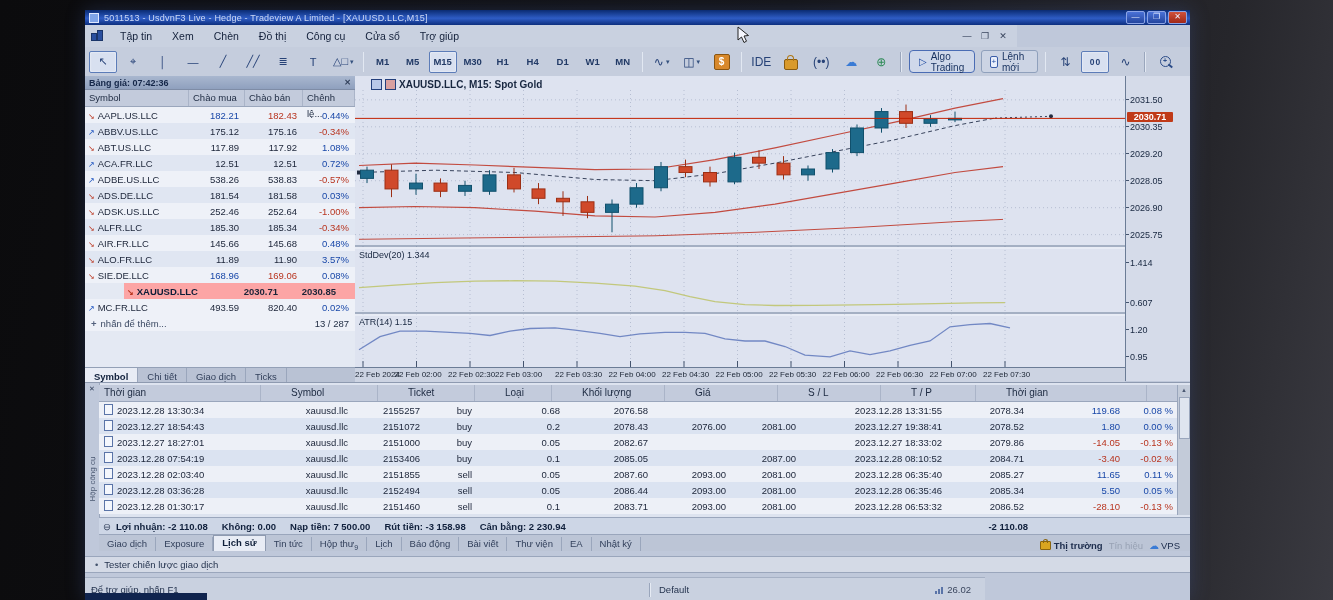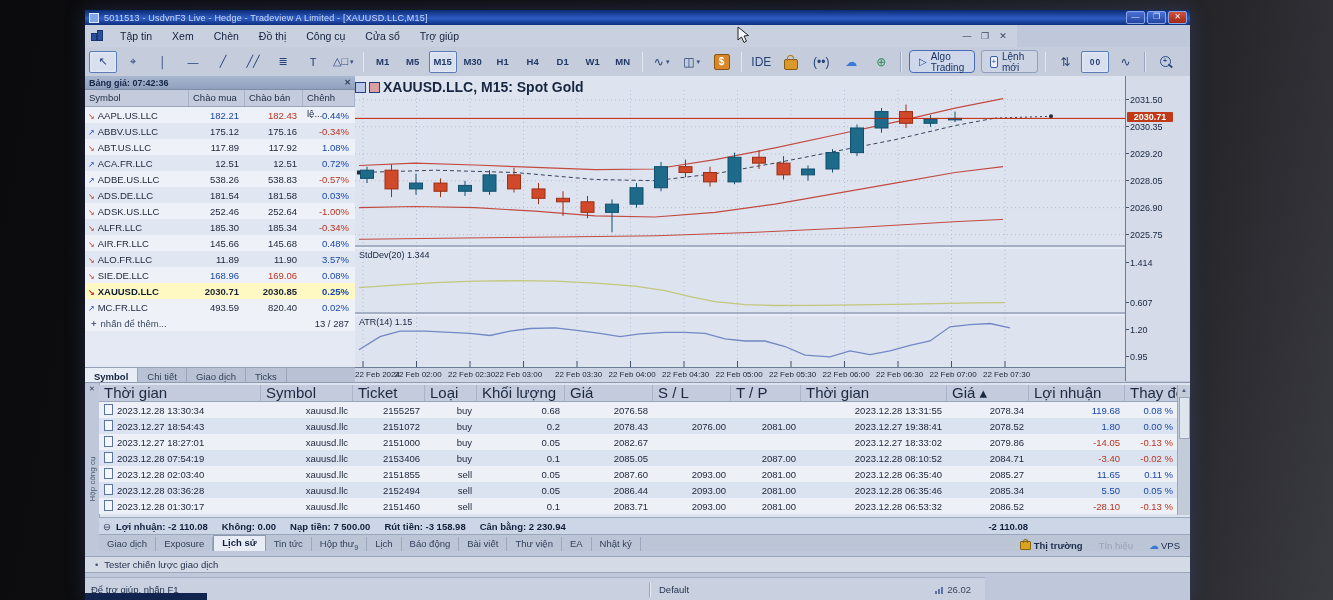--- a/index.html
+++ b/index.html
@@ -60,54 +60,54 @@
   
   .mwatch{position:absolute;left:0;top:66px;width:270px;height:309px;background:#e4e9f3;border-right:1px solid #8e9ab0;}
   .mw-title{height:13px;background:linear-gradient(180deg,#a9b7cf,#8fa0be);display:flex;align-items:center;
     font-size:9px;font-weight:bold;color:#142648;padding:0 4px;border-bottom:1px solid #7e8ca6;}
   .mw-close{margin-left:auto;font-size:8px;color:#32415c;}
   .mw-header{display:grid;grid-template-columns:104px 56px 58px 52px;height:16px;background:#c3cbdc;
     border-bottom:1px solid #9aa6bc;font-size:9.5px;color:#1c2940;align-items:center;}
   .mw-header span{padding:0 4px;border-right:1px solid #aab4c8;height:16px;line-height:16px;}
   .mw-row{display:grid;grid-template-columns:104px 56px 58px 52px;height:16px;font-size:9.5px;align-items:center;color:#1b2438;}
   .mw-row:nth-child(odd){background:#eef1f8;} .mw-row:nth-child(even){background:#e0e6f2;}
-  .mw-row.selected{background:#fef9c3;color:#0d1d38;font-weight:bold;}
+  .mw-row.selected{background:#fca5a5;color:#0d1d38;font-weight:bold;margin-left:39px;}
   .mw-sym{padding-left:3px;white-space:nowrap;overflow:hidden;}
   .mw-num{text-align:right;padding-right:6px;}
   .dir-up{color:#1d54c0;font-size:8px;margin-right:3px;} .dir-down{color:#bb3620;font-size:8px;margin-right:3px;}
   .c-blue{color:#1847a8;} .c-red{color:#b8341f;} .c-dark{color:#1b2438;}
   .mw-add{display:flex;align-items:center;height:16px;font-size:9.5px;color:#3c4a64;padding:0 6px;background:#eef1f8;}
   .mw-add .plus{margin-right:4px;color:#52607c;font-weight:bold;}
   .mw-add .count{margin-left:auto;color:#233046;}
   .mw-tabs{position:absolute;left:0;bottom:0;width:270px;height:17px;display:flex;background:#b9c2d4;
     border-top:1px solid #93a0b6;font-size:9.5px;color:#33415c;align-items:flex-end;}
   .mw-tab{padding:2px 9px;border-right:1px solid #9aa6bc;height:13px;line-height:13px;}
   .mw-tab.active{background:#e8ecf5;font-weight:bold;color:#10203c;border:1px solid #8родa;border-bottom:none;}
   
   .chart-area{position:absolute;left:270px;top:66px;width:770px;height:305px;background:#dee3f0;border:1px solid #8e9ab0;border-width:0 0 1px 0;}
-  .chart-title{position:absolute;left:0;top:3px;display:flex;align-items:center;gap:3px;
-    font-size:14px;font-weight:bold;color:#17263f;}
+  .chart-title{position:absolute;left:16px;top:3px;display:flex;align-items:center;gap:3px;
+    font-size:10px;font-weight:bold;color:#17263f;}
   .ct-ic{width:9px;height:9px;border:1px solid #24407c;background:#b9c8e8;}
   .ct-ic.r{background:#d8a0a0;}
   .time-axis{position:absolute;left:0;top:291px;width:770px;height:14px;background:#ccd3e2;border-top:1px solid #6b7c96;}
   .tx-label{position:absolute;top:2px;font-size:8px;color:#1a2433;white-space:nowrap;}
   .price-scale{position:absolute;left:1040px;top:66px;width:65px;height:305px;background:#d5dbe9;
     border-left:1px solid #6b7c96;font-size:9px;color:#17263f;}
   .ps-label{position:absolute;left:4px;white-space:nowrap;}
   .ps-label:before{content:"";position:absolute;left:-4px;top:4px;width:3px;height:1px;background:#44546e;}
   .ps-badge{position:absolute;left:1px;width:44px;background:#c03a18;color:#fff;font-weight:bold;
     text-align:center;border-radius:1px;padding:0 1px;font-size:9px;}
   
   .bottom-panel{position:absolute;left:0;top:372px;width:1105px;height:168px;background:#dde3ef;border-top:1px solid #8e9ab0;}
   .toolbox-strip{position:absolute;left:0;top:0;width:14px;height:168px;background:#bfc8da;border-right:1px solid #9aa6bc;}
   .tb-close{display:block;font-size:7px;color:#32415c;text-align:center;padding-top:2px;}
   .tb-vlabel{position:absolute;left:-19px;top:88px;transform:rotate(-90deg);font-size:8px;color:#4a5872;width:52px;}
   .hist-table{position:absolute;left:14px;top:2px;width:1079px;}
   .hist-header{display:grid;height:16px;background:#c3cbdc;border-bottom:1px solid #9aa6bc;
-    font-size:15px;color:#1c2940;align-items:center;}
+    font-size:10px;color:#1c2940;align-items:center;gap:25px;}
   .hist-header span{padding:0 5px;border-right:1px solid #aab4c8;height:16px;line-height:16px;overflow:hidden;white-space:nowrap;}
   .hist-row{display:grid;height:16px;font-size:9.5px;color:#1b2438;align-items:center;}
   .hist-row:nth-child(odd){background:#edf0f7;} .hist-row:nth-child(even){background:#dbe3f1;}
   .h-cell{padding:0 5px;white-space:nowrap;overflow:hidden;}
   .h-right{text-align:right;}
   .doc-ic{display:inline-block;width:7px;height:9px;background:#f4f7fd;border:1px solid #5a74a8;
     margin-right:4px;vertical-align:-1px;}
   .hist-scroll{position:absolute;right:0;top:2px;width:12px;height:130px;background:#c3cbd9;border-left:1px solid #9aa6bc;}
   .hist-scroll span{display:block;text-align:center;font-size:6px;color:#4a5872;line-height:10px;}
   .hist-scroll .thumb{position:absolute;left:1px;top:12px;width:9px;height:40px;background:#dfe5ef;border:1px solid #9aa6bc;}
@@ -115,21 +115,21 @@
     border-top:1px solid #9aa6bc;border-bottom:1px solid #9aa6bc;display:flex;align-items:center;
     font-size:9.5px;font-weight:bold;color:#10203c;}
   .hs-icon{color:#33415c;margin:0 5px 0 4px;font-weight:normal;}
   .hs-seg{margin-right:14px;white-space:nowrap;}
   .hs-total{position:absolute;right:162px;font-weight:bold;color:#10203c;}
   .bottom-tabs{position:absolute;left:14px;top:152px;width:1091px;height:16px;display:flex;align-items:flex-end;
     background:#bcc5d6;font-size:9.5px;color:#33415c;}
   .b-tab{padding:1px 8px;border-right:1px solid #9aa6bc;height:12px;line-height:12px;white-space:nowrap;}
   .b-tab.active{background:#e8ecf5;font-weight:bold;color:#0f1f3a;border:1px solid #8e9ab0;border-bottom:none;height:13px;}
   .b-tab sub{font-size:7px;}
-  .tabs-right{margin-left:auto;display:flex;align-items:center;gap:16px;padding-right:10px;font-size:9.5px;justify-content:space-between;}
+  .tabs-right{margin-left:auto;display:flex;align-items:center;gap:6px;padding-right:10px;font-size:9.5px;justify-content:space-between;}
   .bag-ic{display:inline-block;width:9px;height:7px;background:#d9a520;border:1px solid #8a6510;border-radius:1px;position:relative;vertical-align:-1px;margin-right:3px;}
   .bag-ic:before{content:"";position:absolute;left:2px;top:-3px;width:3px;height:3px;border:1px solid #8a6510;border-bottom:none;border-radius:3px 3px 0 0;}
   .mk-label{color:#1c2c4c;font-weight:bold;}
   .sig-label{color:#98a2b4;}
   .vps-label{color:#1c2c4c;} .cloud-ic{color:#3a7bd5;font-size:10px;margin-right:2px;}
   
   .tester-bar{position:absolute;left:0;top:546px;width:1105px;height:15px;background:#d4dae6;
     border-top:1px solid #9aa6bc;border-bottom:1px solid #9aa6bc;display:flex;align-items:center;
     font-size:9.5px;color:#24334e;}
   .tester-bar .dot{margin:0 6px 0 10px;color:#44546e;}

